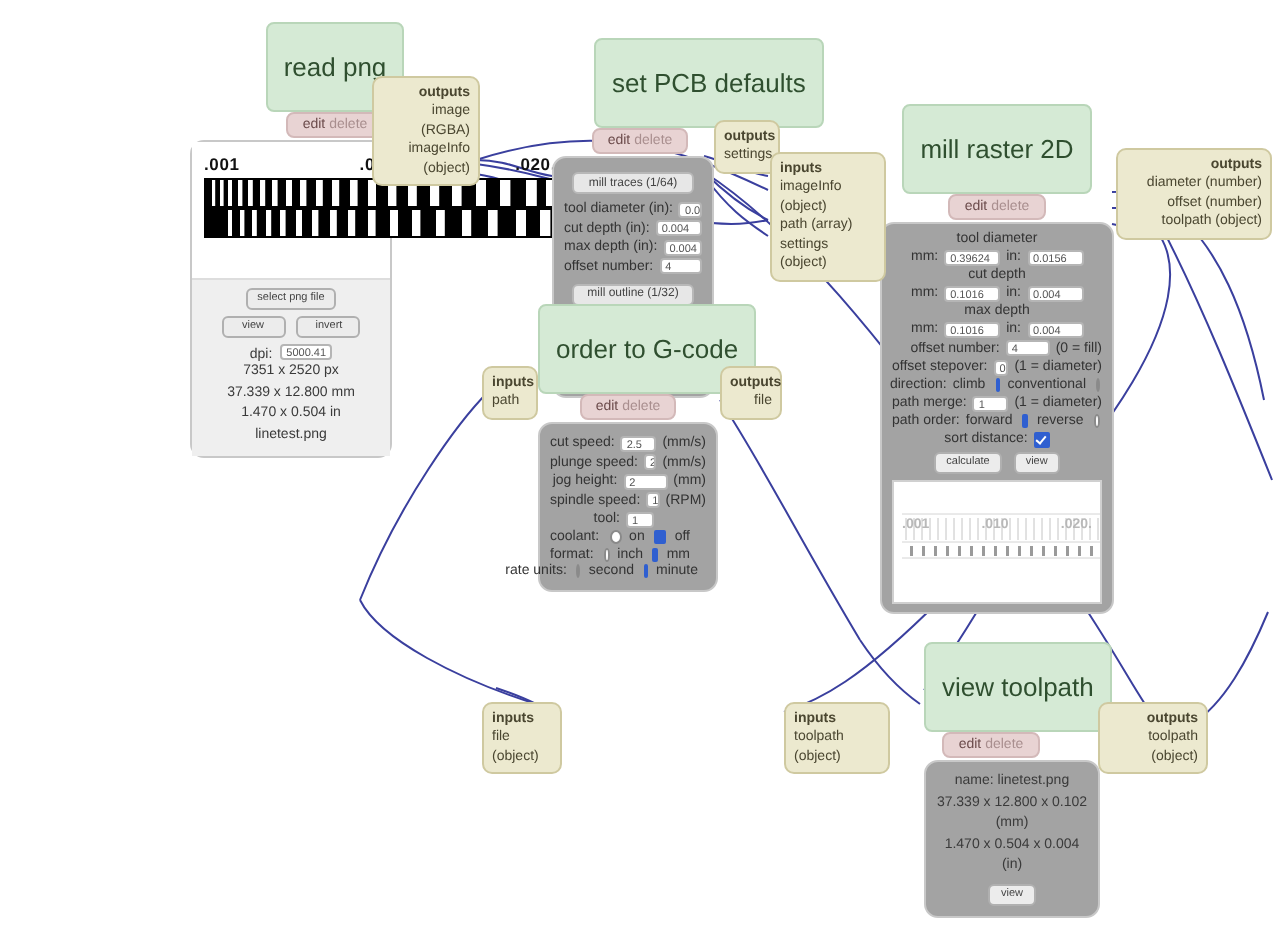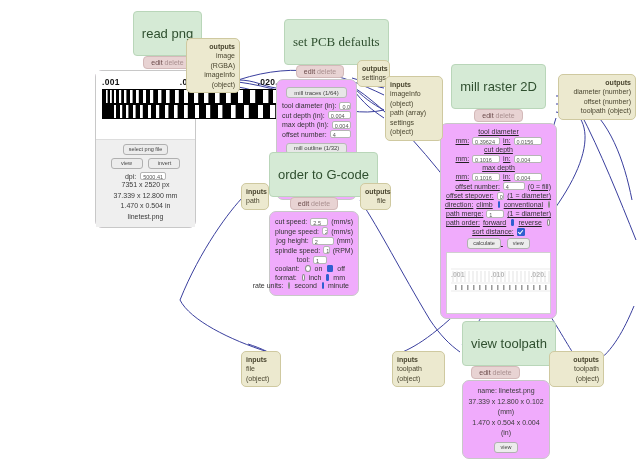--- a/index.html
+++ b/index.html
@@ -18,21 +18,21 @@
     color:#2f4f2f;text-align:center;padding:14px 8px;font-size:13px;
     white-space:nowrap;display:inline-block;
   }
   .ed{
     background:#e8d3d3;border:1px solid #d3b9b9;border-radius:4px;
     color:#6b4b4b;text-align:center;padding:2px 7px;font-size:7px;
     white-space:nowrap;display:inline-block;margin-top:-1px;
   }
   .ed .del{color:#a98f8f;}
   .body{
-    background:#f0abfc;border:1px solid #c8c8c8;border-radius:7px;
+    background:#a3a3a3;border:1px solid #c8c8c8;border-radius:7px;
     padding:4px 5px;box-sizing:border-box;
   }
   .io{
     background:#ece9cf;border:1px solid #cfc9a0;border-radius:5px;
     padding:3px 4px;font-size:7px;color:#4a4630;line-height:1.35;
     box-sizing:border-box;
   }
   .io b{font-weight:bold;display:block;}
   .io .r{text-align:right;}
   .row{display:flex;align-items:center;justify-content:flex-end;gap:3px;margin:1.5px 0;white-space:nowrap;}
@@ -198,21 +198,21 @@
     </div>
   </div>
 
   <div class="io" style="position:absolute;left:186px;top:38px;width:54px;">
     <b class="r">outputs</b>
     <div class="r">image (RGBA)</div>
     <div class="r">imageInfo (object)</div>
   </div>
 
   <div class="node" style="left:276px;top:19px;width:80px;">
-    <div class="ctr" style="margin-left:8px;font-family:Liberation Serif, serif;">
+    <div class="ctr" style="margin-left:21px;">
       <span class="title">set PCB defaults</span>
     </div>
     <div class="ctr" style="margin-top:1px;margin-left:8px;">
       <span class="ed">
         <span>edit</span>
         <span class="del">delete</span>
       </span>
     </div>
     <div class="body" style="margin-top:1px;width:81px;">
       <div class="ctr"><span class="sub">mill traces (1/64)</span></div>
@@ -250,21 +250,21 @@
         <span class="fld" style="width:26px;">1</span>
       </div>
     </div>
   </div>
 
   <div class="io" style="position:absolute;left:357px;top:60px;width:33px;">
     <b class="r">outputs</b>
     <div class="r">settings</div>
   </div>
 
-  <div class="node" style="left:440px;top:64px;width:117px;text-decoration:underline;">
+  <div class="node" style="left:440px;top:52px;width:117px;">
     <div class="ctr">
       <span class="title">mill raster 2D</span>
     </div>
     <div class="ctr" style="margin-top:1px;">
       <span class="ed">
         <span>edit</span>
         <span class="del">delete</span>
       </span>
     </div>
     <div class="body" style="margin-top:1px;width:117px;">

